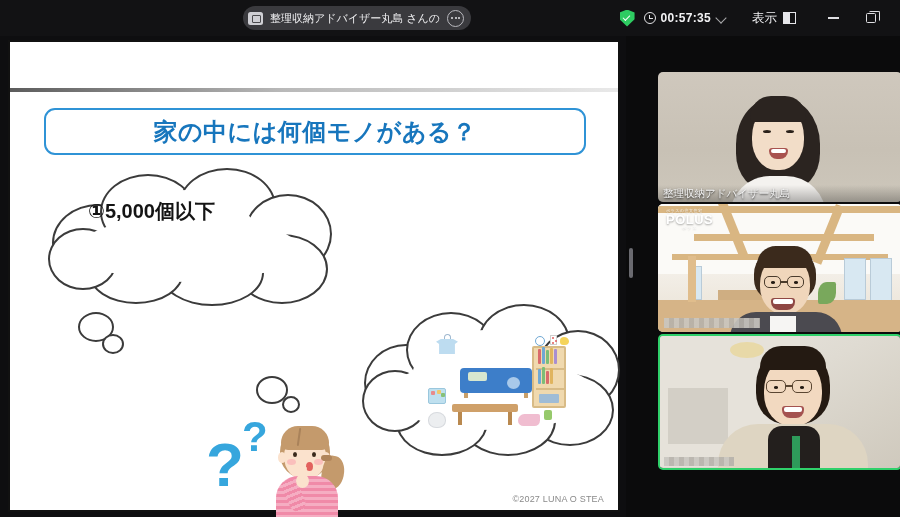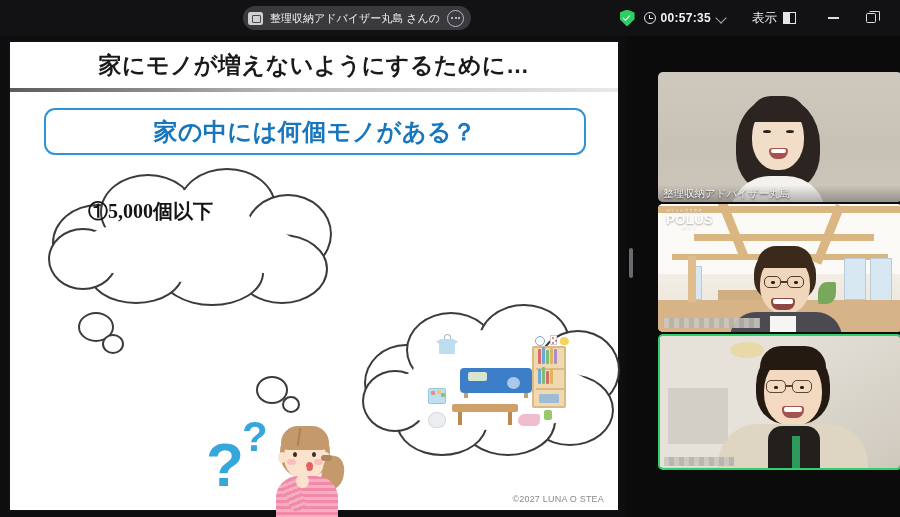--- a/index.html
+++ b/index.html
@@ -117,21 +117,21 @@
   }
   .blue-box-text { font-size: 24px; font-weight: bold; color: #1776bd; letter-spacing: .5px; }
 
   
   .cloud-left { position: absolute; left: 38px; top: 126px; width: 290px; height: 145px; }
   .cloud-left .lobe, .cloud-right .lobe {
     position: absolute; border: 2.2px solid #3b3b3b; border-radius: 50%; background: #fff;
   }
   .opts {
     position: absolute; left: 40px; top: 30px; width: 240px;
-    font-size: 20px; font-weight: bold; color: #141414; line-height: 1.33; z-index: 5; font-family: Liberation Serif, serif;
+    font-size: 20px; font-weight: bold; color: #141414; line-height: 1.33; z-index: 5;
   }
   .opts div { white-space: nowrap; }
 
   
   .tail { position: absolute; border: 2.2px solid #3b3b3b; border-radius: 50%; background: #fff; }
 
   
   .cloud-right { position: absolute; left: 352px; top: 262px; width: 262px; height: 160px; }
   .room { position: absolute; left: 60px; top: 28px; width: 160px; height: 100px; z-index: 6; }
 
@@ -279,21 +279,20 @@
             <span class="wb-max"></span>
           </span>
         <span class="win-edge"></span>
       </span>
     </div>
   </div>
 
   <div class="stage">
     <div class="slide">
 
-      <div class="slide-title">家にモノが増えないようにするために…</div>
       <div class="title-rule"></div>
 
       <div class="blue-box">
         <span class="blue-box-text">家の中には何個モノがある？</span>
       </div>
 
       <div class="cloud-left">
         <span class="lobe" style="left:4px;  top:36px; width:92px;  height:78px;"></span>
         <span class="lobe" style="left:52px; top:6px;  width:96px;  height:76px;"></span>
         <span class="lobe" style="left:130px;top:0px;  width:98px;  height:78px;"></span>

